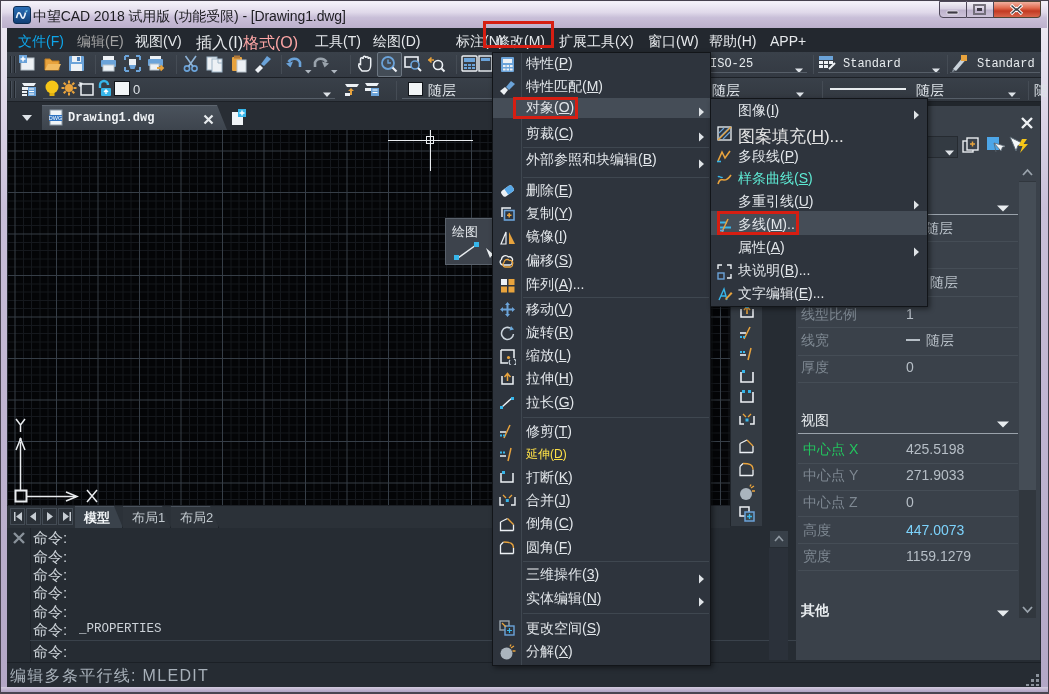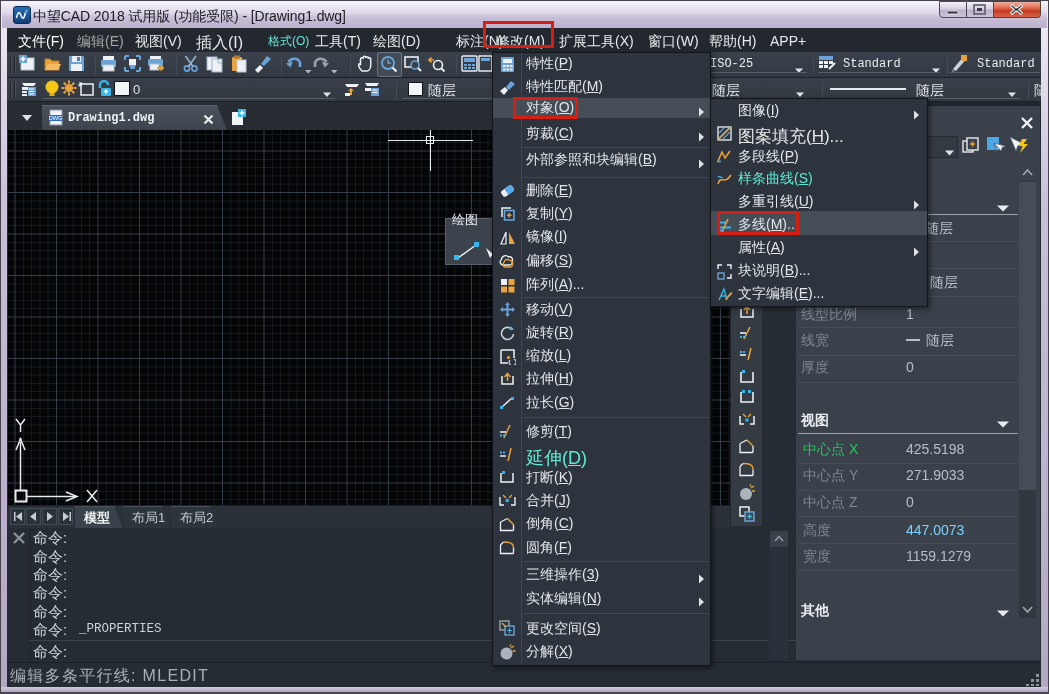--- a/index.html
+++ b/index.html
@@ -24,25 +24,25 @@
 <div style="left:967px;top:1px;width:27px;height:17px;background:linear-gradient(#f3f1f7,#d8d1e2 45%,#bdb2cc 55%,#cdc3d9);border:1px solid #4d4758;border-left:none"><svg width="25" height="15">
       <rect x="7" y="3" width="11" height="9" fill="none" stroke="#3e3a46" stroke-width="1.6"></rect>
       <rect x="10" y="6" width="5" height="3" fill="#3e3a46"></rect>
       <rect x="7" y="3" width="11" height="9" fill="none" stroke="#ffffff88" stroke-width="0.6"></rect>
     </svg></div>
 <div style="left:994px;top:1px;width:47px;height:17px;background:linear-gradient(#f0b0a0,#e06a4e 40%,#c23a22 60%,#d8654c);border:1px solid #4d4435;border-left:none;border-radius:0 0 4px 0"><svg width="45" height="15">
       <path d="M17 3 L22.5 8.2 L28 3 M17 12 L22.5 6.8 L28 12" stroke="#fff" stroke-width="3.2" fill="none"></path>
       <path d="M17.5 3.5 L22.5 8 L27.5 3.5 M17.5 11.5 L22.5 7 L27.5 11.5" stroke="#3a3f46" stroke-width="1.4" fill="none"></path>
     </svg></div>
 <div style="left:7px;top:28px;width:1034px;height:24px;background:#23282f"></div>
-<div class="t" style="left:18px;top:33px;width:90px;height:15px;font-size:14px;color:#ffffff">文件(F)</div>
+<div class="t" style="left:18px;top:33px;width:90px;height:15px;font-size:14px;color:#0ea5e9">文件(F)</div>
 <div class="t" style="left:77px;top:33px;width:90px;height:15px;font-size:14px;color:#a3a3a3">编辑(E)</div>
 <div class="t" style="left:135px;top:33px;width:90px;height:15px;font-size:14px;color:#e6e9ec">视图(V)</div>
 <div class="t" style="left:196px;top:33px;width:90px;height:15px;font-size:16px;color:#e6e9ec">插入(I)</div>
-<div class="t" style="left:268px;top:33px;width:90px;height:15px;font-size:12px;color:#5eead4">格式(O)</div>
+<div class="t" style="left:243px;top:33px;width:90px;height:15px;font-size:16px;color:#fca5a5">格式(O)</div>
 <div class="t" style="left:315px;top:33px;width:90px;height:15px;font-size:14px;color:#e6e9ec">工具(T)</div>
 <div class="t" style="left:373px;top:33px;width:90px;height:15px;font-size:14px;color:#e6e9ec">绘图(D)</div>
 <div class="t" style="left:456px;top:33px;width:90px;height:15px;font-size:14px;color:#e6e9ec">标注(N)</div>
 <div class="t" style="left:496px;top:33px;width:90px;height:15px;font-size:14px;color:#e6e9ec">修改(M)</div>
 <div class="t" style="left:559px;top:33px;width:90px;height:15px;font-size:14px;color:#e6e9ec">扩展工具(X)</div>
 <div class="t" style="left:648px;top:33px;width:90px;height:15px;font-size:14px;color:#e6e9ec">窗口(W)</div>
 <div class="t" style="left:709px;top:33px;width:90px;height:15px;font-size:14px;color:#e6e9ec">帮助(H)</div>
 <div class="t" style="left:770px;top:33px;width:90px;height:15px;font-size:14px;color:#e6e9ec">APP+</div>
 <div style="left:7px;top:52px;width:1034px;height:26px;background:linear-gradient(#3a414a,#333942)"></div>
 <div style="left:7px;top:77px;width:1034px;height:1px;background:#1d2127"></div>
@@ -284,21 +284,21 @@
       <line x1="12.5" y1="82" x2="12.5" y2="34" stroke="#e9ecef" stroke-width="1.5"></line>
       <path d="M8 42 L12.5 31 L17 42" stroke="#e9ecef" stroke-width="1.5" fill="none"></path>
       <rect x="11.5" y="30" width="2" height="2" fill="#e9ecef"></rect>
       <rect x="7.5" y="82.5" width="11" height="11" fill="none" stroke="#e9ecef" stroke-width="2"></rect>
       <line x1="18.5" y1="88.5" x2="66" y2="88.5" stroke="#e9ecef" stroke-width="1.5"></line>
       <path d="M58 84 L69 88.5 L58 93" stroke="#e9ecef" stroke-width="1.5" fill="none"></path>
       <rect x="65" y="87.5" width="2.5" height="2.5" fill="#e9ecef"></rect>
       <path d="M79 82 l10 12 M89 82 l-10 12" stroke="#e9ecef" stroke-width="1.5"></path>
     </svg></div>
 <div style="left:445px;top:218px;width:47px;height:47px;background:#3d434c;border:1px solid #5a626c;border-right:none"></div>
-<div class="t" style="left:452px;top:211px;width:40px;height:15px;font-size:13px;color:#e6eaee">绘图</div>
+<div class="t" style="left:452px;top:223px;width:40px;height:15px;font-size:13px;color:#e6eaee">绘图</div>
 <div style="left:450px;top:240px;width:42px;height:24px;"><svg width="42" height="24">
       <line x1="8" y1="18" x2="26" y2="5" stroke="#e9edf0" stroke-width="1.5"></line>
       <rect x="4" y="15" width="5" height="5" fill="#37b6ea"></rect>
       <rect x="24" y="2" width="5" height="5" fill="#37b6ea"></rect>
       <path d="M36 8 l4 10 l3 -4z" fill="#eef2f5"></path>
     </svg></div>
 <div style="left:730px;top:130px;width:32px;height:396px;background:#343b43;border-left:1px solid #20252b"></div>
 <div style="left:738px;top:304px;width:18px;height:18px;"><svg width="18" height="18" style="left:0;top:0">
       <path d="M3 5 v8 h12 v-8" fill="none" stroke="#edf1f5" stroke-width="1.5"></path>
       <path d="M9 3 v7 m-3 -4 l3 -3.5 l3 3.5" stroke="#e8a33d" stroke-width="1.6" fill="none"></path>
@@ -448,21 +448,21 @@
 <div style="left:906px;top:338.5px;width:14px;height:2px;background:#b6bec6"></div>
 <div class="t" style="left:926px;top:331.5px;width:60px;height:16px;font-size:14px;color:#b6bec6">随层</div>
 <div class="t" style="left:801px;top:358.5px;width:100px;height:16px;font-size:14px;color:#7e8892">厚度</div>
 <div class="t" style="left:906px;top:358.5px;width:100px;height:16px;font-size:14px;color:#b6bec6">0</div>
 <div style="left:798px;top:241px;width:220px;height:1px;background:#454d56"></div>
 <div style="left:798px;top:268px;width:220px;height:1px;background:#454d56"></div>
 <div style="left:798px;top:295.5px;width:220px;height:1px;background:#454d56"></div>
 <div style="left:798px;top:327.4px;width:220px;height:1px;background:#454d56"></div>
 <div style="left:798px;top:354.6px;width:220px;height:1px;background:#454d56"></div>
 <div style="left:798px;top:382.3px;width:220px;height:1px;background:#454d56"></div>
-<div class="t" style="left:801px;top:412px;width:60px;height:16px;font-size:14px;font-weight:bold;color:#e8ecef">视图</div>
+<div class="t" style="left:801px;top:412px;width:60px;height:16px;font-size:14px;font-weight:normal;color:#e8ecef">视图</div>
 <div style="left:996px;top:415px;width:14px;height:9px;"><svg width="14" height="9">
       <path d="M1 1.5 l6 6 l6 -6z" fill="#e8ecef"></path>
     </svg></div>
 <div style="left:798px;top:433px;width:220px;height:1px;background:#9aa2ab"></div>
 <div class="t" style="left:803px;top:441px;width:100px;height:16px;font-size:14px;color:#22c55e">中心点 X</div>
 <div class="t" style="left:906px;top:441px;width:110px;height:16px;font-size:14px;color:#b6bec6">425.5198</div>
 <div class="t" style="left:803px;top:467.4px;width:100px;height:16px;font-size:14px;color:#7e8892">中心点 Y</div>
 <div class="t" style="left:906px;top:467.4px;width:110px;height:16px;font-size:14px;color:#b6bec6">271.9033</div>
 <div class="t" style="left:803px;top:494px;width:100px;height:16px;font-size:14px;color:#7e8892">中心点 Z</div>
 <div class="t" style="left:906px;top:494px;width:110px;height:16px;font-size:14px;color:#b6bec6">0</div>
@@ -570,21 +570,21 @@
       <rect x="1" y="12" width="3" height="3" fill="#37b6ea"></rect>
       <rect x="12" y="3" width="3" height="3" fill="#37b6ea"></rect>
     </svg></div>
 <div class="t" style="left:526px;top:422.5px;width:170px;height:17px;font-size:14px;color:#e2e6ea">修剪(<u>T</u>)</div>
 <div style="left:499px;top:423px;width:17px;height:17px;"><svg width="17" height="17" style="left:0;top:0">
       <path d="M1 9 h6" stroke="#edf1f5" stroke-width="1.5"></path>
       <path d="M11 2 L5 15" stroke="#e8a33d" stroke-width="1.5"></path>
       <rect x="1" y="11.5" width="2" height="2" fill="#37b6ea"></rect>
       <rect x="4" y="11.5" width="2" height="2" fill="#37b6ea"></rect>
     </svg></div>
-<div class="t" style="left:526px;top:445.5px;width:170px;height:17px;font-size:18px;color:#5eead4">延伸(<u>D</u>)</div>
+<div class="t" style="left:526px;top:445.5px;width:170px;height:17px;font-size:12px;color:#fde047">延伸(<u>D</u>)</div>
 <div style="left:499px;top:446px;width:17px;height:17px;"><svg width="17" height="17" style="left:0;top:0">
       <path d="M1 10 h6" stroke="#edf1f5" stroke-width="1.5"></path>
       <path d="M12 2 L9 15" stroke="#e8a33d" stroke-width="1.5"></path>
       <rect x="1" y="5.5" width="2" height="2" fill="#37b6ea"></rect>
       <rect x="4" y="5.5" width="2" height="2" fill="#37b6ea"></rect>
     </svg></div>
 <div class="t" style="left:526px;top:468.5px;width:170px;height:17px;font-size:14px;color:#e2e6ea">打断(<u>K</u>)</div>
 <div style="left:499px;top:469px;width:17px;height:17px;"><svg width="17" height="17" style="left:0;top:0">
       <path d="M2 4 v9 h12 V4" fill="none" stroke="#edf1f5" stroke-width="1.5"></path>
       <rect x="3" y="2" width="3" height="3" fill="#37b6ea"></rect>

